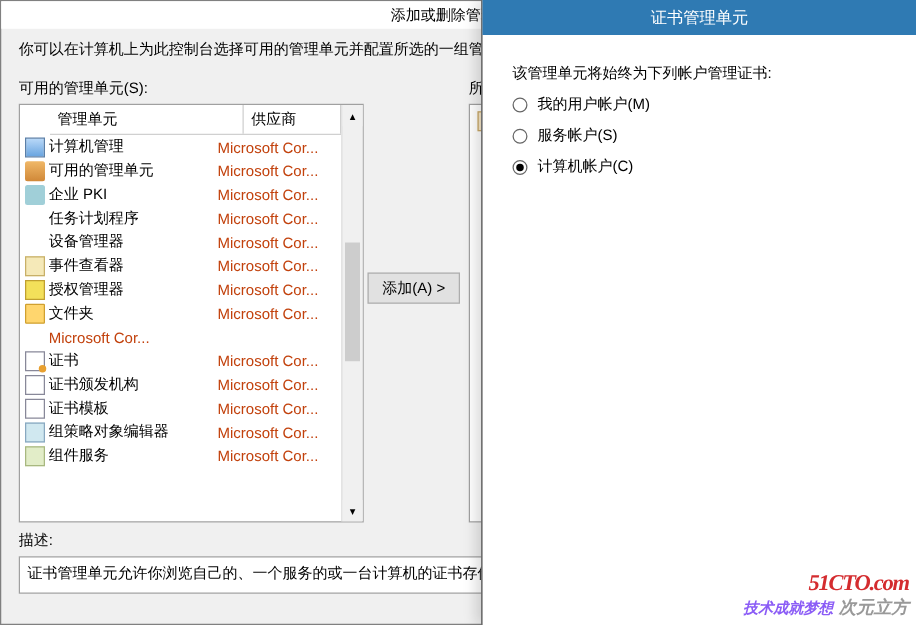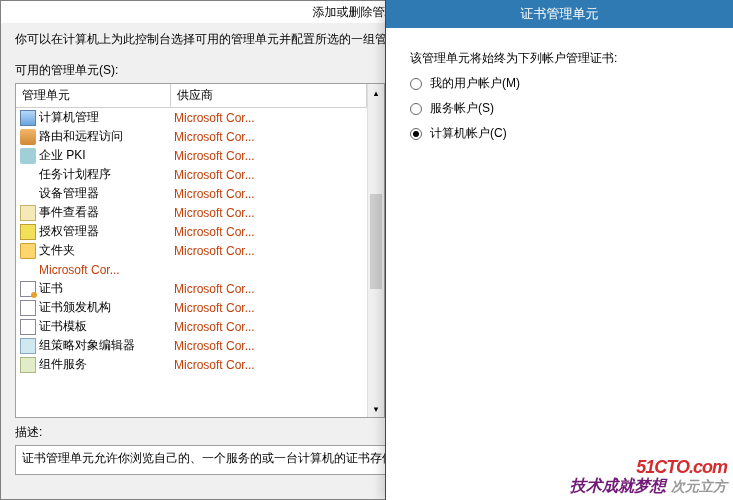--- a/index.html
+++ b/index.html
@@ -39,33 +39,34 @@
   }
   .parent-desc {
     padding: 8px 14px 10px 14px;
   }
   .parent-body {
     display: flex;
     align-items: flex-start;
     padding: 0 14px;
   }
 
-  .col-available { width: 370px; }
+  .col-available { width: 276px; }
   .col-available-label { margin: 4px 0 4px 0; }
   .snapin-table-wrap {
     border: 1px solid #a0a0a0;
     background: #fff;
     height: 335px;
     display: flex;
   }
   .snapin-table { flex: 1; overflow: hidden; }
   .snapin-header {
     display: flex;
     background: #fff;
     border-bottom: 1px solid #d0d0d0;
+    margin-left: 24px;
   }
   .snapin-header .hcell {
     padding: 3px 6px;
     border-right: 1px solid #d0d0d0;
   }
   .hc-name { width: 155px; }
   .hc-vendor { flex: 1; }
   .snapin-rows { overflow: hidden; }
   .snapin-row {
     display: flex;
@@ -188,30 +189,30 @@
     background: #000;
     border-radius: 50%;
   }
 
   
   .watermark {
     position: absolute;
     right: 6px;
     bottom: 6px;
     font-style: italic;
-    font-family: Liberation Sans, sans-serif;
+    font-family: Liberation Serif, serif;
     font-size: 18px;
     font-weight: bold;
     text-align: right;
     line-height: 1;
     pointer-events: none;
     margin-left: 40px;
   }
   .wm-top { color: #d42c2f; }
-  .wm-bot { color: #701a75; font-size: 16px; }
+  .wm-bot { color: #8b5cf6; font-size: 12px; }
   .wm-line1 { letter-spacing: -1px; }
   .wm-ext { color: #999; font-size: 14px; }
 
   
   .ic-mon { background: linear-gradient(#b8d8f8,#6aa5e0); border:1px solid #5a7fa8; width:13px;height:11px;}
   .ic-net { background: linear-gradient(#f0b868,#d08838); width:13px;height:13px; border-radius:2px;}
   .ic-pki { background: #a0cfd8; width:13px;height:13px; border-radius:2px;}
   .ic-sched { color:#4a7; }
   .ic-dev { color:#888; }
   .ic-event { background:#f5e9b8; width:13px;height:13px; border:1px solid #c8b068;}
@@ -247,21 +248,21 @@
             <div class="hcell hc-vendor">供应商</div>
           </div>
           <div class="snapin-rows" id="snapin-rows">
               <div class="snapin-row">
                 <span class="icon ic-mon"></span>
                 <span class="rname">计算机管理</span>
                 <span class="rvendor">Microsoft Cor...</span>
               </div>
               <div class="snapin-row">
                 <span class="icon ic-net"></span>
-                <span class="rname">路由和远程访问</span>
+                <span class="rname">可用的管理单元</span>
                 <span class="rvendor">Microsoft Cor...</span>
               </div>
               <div class="snapin-row">
                 <span class="icon ic-pki"></span>
                 <span class="rname">企业 PKI</span>
                 <span class="rvendor">Microsoft Cor...</span>
               </div>
               <div class="snapin-row">
                 <span class="icon ic-sched"></span>
                 <span class="rname">任务计划程序</span>

